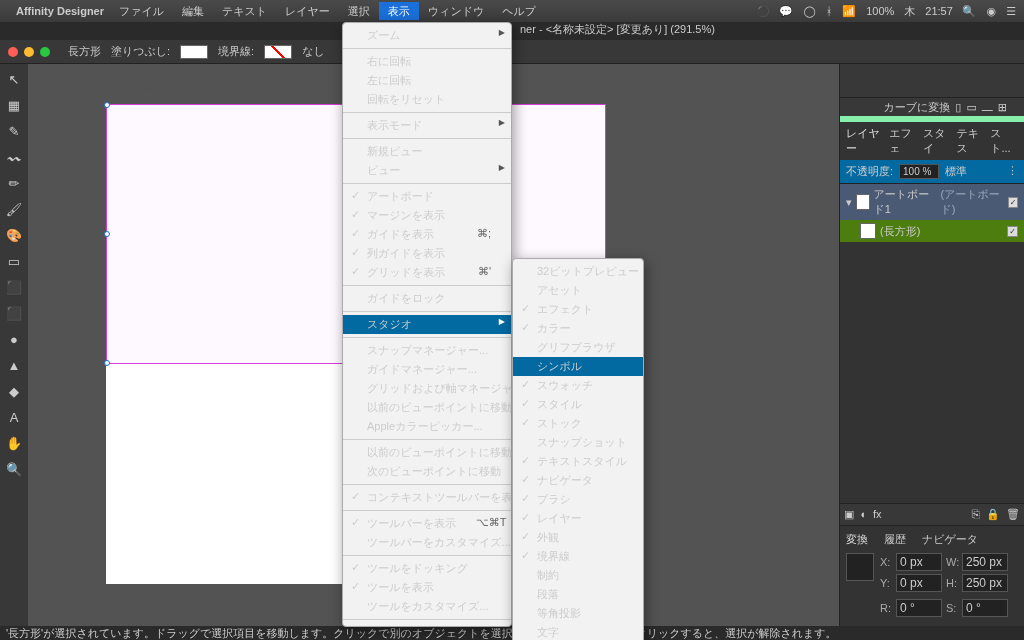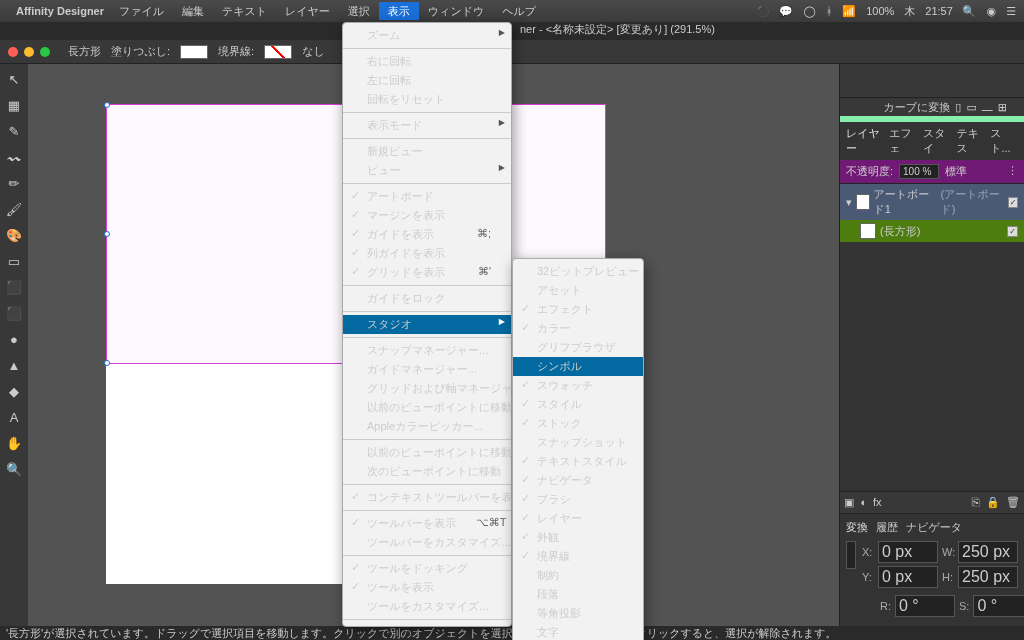--- a/index.html
+++ b/index.html
@@ -22,34 +22,34 @@
 .paper{position:absolute;left:78px;top:40px;width:500px;height:480px;background:#fff}
 .artlabel{position:absolute;left:78px;top:26px;font-size:9px;color:#555}
 .sel{position:absolute;left:78px;top:40px;width:500px;height:260px;border:1px solid #d63cd6;background:rgba(214,60,214,.03)}
 .hnd{position:absolute;width:6px;height:6px;background:#fff;border:1px solid #1a6fd8;border-radius:50%}
 .rot{width:8px;height:8px;border:1px solid #1a6fd8;border-radius:50%;background:#fff}
 .right{width:185px;background:#383838;border-left:1px solid #222;display:flex;flex-direction:column}
 .rtoolbar{height:34px;border-bottom:1px solid #222}
 .rcontextbar{height:24px;border-bottom:6px solid #86efac;display:flex;align-items:center;justify-content:flex-end;padding:0 17px;gap:5px;color:#888;font-size:11px}
 .ptabs{display:flex;gap:4px;padding:4px 6px;font-size:9px;color:#888;background:#333}
 .ptabs .on{color:#ddd}
-.opacity{display:flex;align-items:flex-start;gap:6px;padding:4px 6px;font-size:10px;background:#701a75;border-bottom:1px solid #222}
+.opacity{display:flex;align-items:flex-start;gap:6px;padding:4px 6px;font-size:10px;background:#0369a1;border-bottom:1px solid #222}
 .opacity input{width:40px;background:#222;border:1px solid #555;color:#ccc;font-size:10px;padding:1px 3px}
 .layers{flex:1;background:#333;overflow:auto}
 .layer{display:flex;align-items:center;gap:4px;padding:3px 6px;font-size:10px}
 .layer.sel1{background:#4a5a74}
 .layer.sel2{background:#4d7c0f;padding-left:20px}
 .thumb{width:16px;height:16px;background:#fff;border:1px solid #666}
 .lchk{margin-left:auto;width:11px;height:11px;background:#ddd;border:1px solid #888;font-size:8px;color:#333;text-align:center;line-height:9px}
 .transform{background:#333;padding:6px;font-size:10px;border-top:1px solid #222}
-.ttabs{display:flex;gap:8px;font-size:9px;color:#888;margin-bottom:6px}
+.ttabs{display:flex;gap:16px;font-size:9px;color:#888;margin-bottom:6px}
 .ttabs .on{color:#ddd}
 .trow{display:flex;gap:4px;margin-bottom:3px;align-items:center}
 .trow label{width:12px;color:#aaa}
-.trow input{width:60px;background:#222;border:1px solid #555;color:#ccc;font-size:16px;padding:1px 3px}
+.trow input{width:46px;background:#222;border:1px solid #555;color:#ccc;font-size:12px;padding:1px 3px}
 .anchor{width:28px;height:28px;background:#222;border:1px solid #555;margin-right:6px}
 .ticons{display:flex;gap:6px;padding:4px;color:#888;font-size:11px;justify-content:flex-end;border-top:1px solid #222}
 .menu{position:absolute;background:#f2f2f2;border:1px solid #aaa;box-shadow:2px 4px 14px rgba(0,0,0,.4);color:#222;font-size:11px;padding:3px 0;border-radius:4px}
 .menu .mi{padding:2px 20px 2px 24px;white-space:nowrap;position:relative;display:flex}
 .menu .mi .sc{margin-left:auto;padding-left:20px;color:#666}
 .menu .mi.arrow::after{content:"▶";position:absolute;right:6px;font-size:8px;color:#555}
 .menu .mi.hl{background:#0369a1;color:#fff}
 .menu .mi.hl::after{color:#fff}
 .menu .mi.dis{color:#aaa}
 .menu .sep{height:1px;background:#ccc;margin:3px 0}

